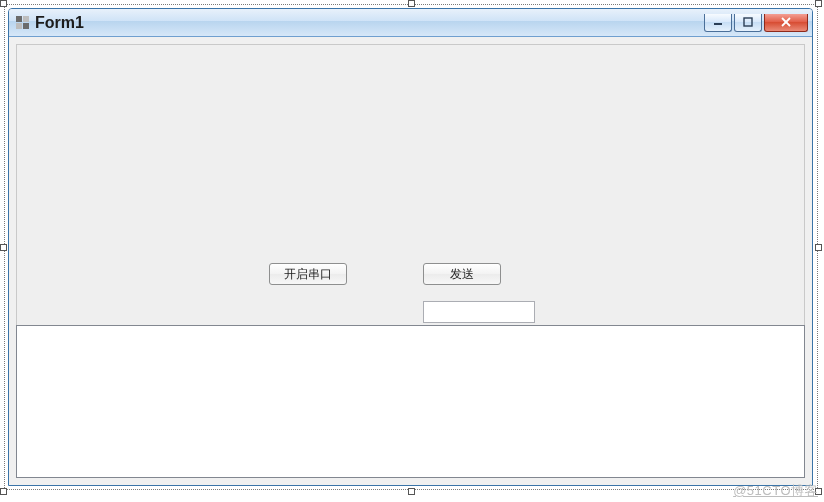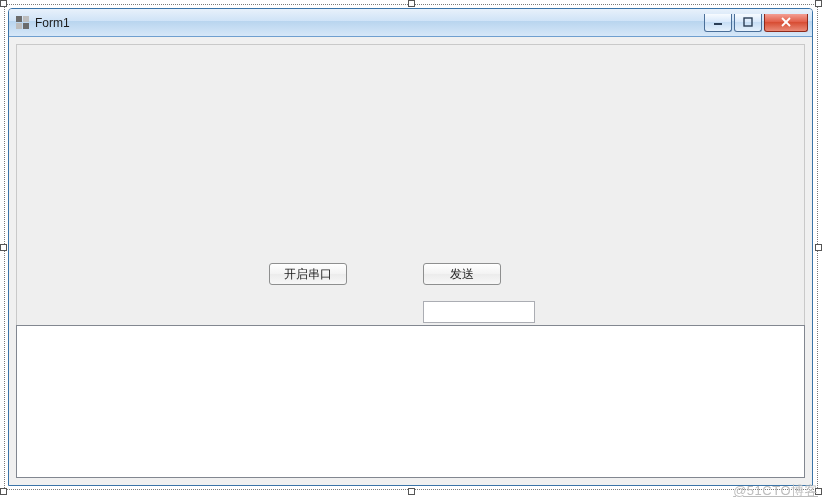--- a/index.html
+++ b/index.html
@@ -53,21 +53,22 @@
       padding: 0 4px 0 6px;
     }
     .title-icon {
       width: 16px; height: 16px;
       display: flex; align-items: center; justify-content: center;
       margin-right: 4px;
     }
     .title-text {
       flex: 1;
       color: #1b1b1b;
-      font-size: 12px;
+      font-size: 16px;
+      font-weight: bold;
     }
     .win-controls {
       display: flex;
       gap: 2px;
       align-items: flex-start;
     }
     .win-btn {
       height: 18px;
       border: 1px solid #4a6f99;
       border-top: none;

